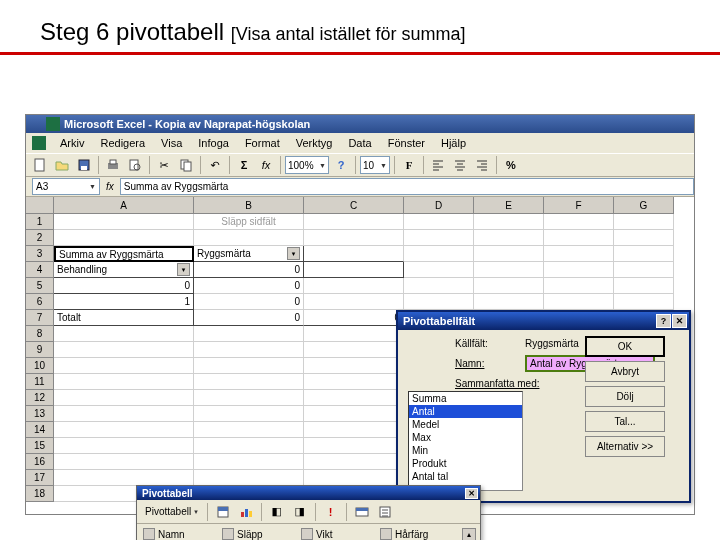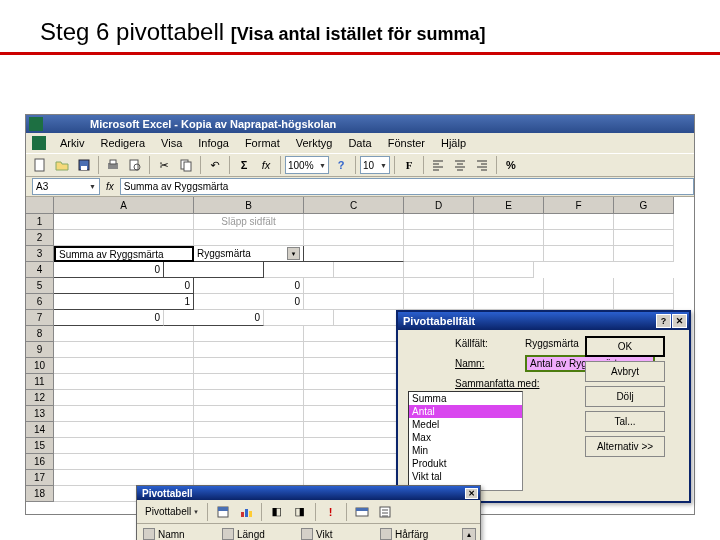--- a/index.html
+++ b/index.html
@@ -1,20 +1,20 @@
 <!DOCTYPE html>
 <html><head>
 <meta charset="utf-8">
 <style>
   * { box-sizing: border-box; margin: 0; padding: 0; }
   body { font-family: "Tahoma", "Arial", sans-serif; font-size: 11px; background: #fff; width: 720px; height: 540px; position: relative; overflow: hidden; }
   .slide-title { font-size: 24px; font-family: "Verdana", sans-serif; padding: 18px 0 6px 40px; border-bottom: 3px solid #c00; }
-  .slide-title .sub { font-size: 18px; font-weight: bold; }
+  .slide-title .sub { font-size: 18px; font-weight: normal; }
   .excel-window { position: absolute; left: 25px; top: 114px; right: 25px; bottom: 25px; background: #ece9d8; border: 1px solid #808080; }
-  .titlebar { background: linear-gradient(to bottom,#4a6fb3,#2b4c8c); color: #fff; height: 18px; line-height: 18px; padding-left: 3px; font-weight: bold; font-size: 11px; display: flex; align-items: center; gap: 43px; }
+  .titlebar { background: linear-gradient(to bottom,#4a6fb3,#2b4c8c); color: #fff; height: 18px; line-height: 18px; padding-left: 20px; font-weight: bold; font-size: 11px; display: flex; align-items: center; }
   .titlebar .xicon { width: 14px; height: 14px; background: #1d6f42; margin-right: 4px; display: inline-block; }
   .menubar { background: #ece9d8; height: 20px; display: flex; align-items: center; padding-left: 6px; gap: 0; font-size: 11px; }
   .menubar .mi { padding: 2px 8px; cursor: default; }
   .toolbar { background: #ece9d8; height: 24px; border-top: 1px solid #fff; border-bottom: 1px solid #aca899; display: flex; align-items: center; padding-left: 4px; gap: 2px; }
   .tbtn { width: 20px; height: 20px; border: 1px solid transparent; display: flex; align-items: center; justify-content: center; font-size: 11px; }
   .tsep { width: 1px; height: 18px; background: #aca899; margin: 0 2px; }
   .zoom-box { width: 44px; height: 18px; border: 1px solid #7f9db9; background: #fff; font-size: 10px; display: flex; align-items: center; justify-content: space-between; padding: 0 2px; }
   .fsize-box { width: 30px; height: 18px; border: 1px solid #7f9db9; background: #fff; font-size: 10px; display: flex; align-items: center; justify-content: space-between; padding: 0 2px; }
   .dd-arrow { font-size: 7px; color: #333; }
   .formula-bar { background: #ece9d8; height: 20px; border-bottom: 1px solid #aca899; display: flex; align-items: center; }
@@ -42,21 +42,21 @@
   .dlg-title { background: linear-gradient(to bottom,#2a5fce,#0a246a); color: #fff; height: 18px; display: flex; align-items: center; justify-content: space-between; padding: 0 2px 0 5px; font-weight: bold; font-size: 11px; }
   .dlg-title .ctrls { display: flex; gap: 1px; }
   .dlg-title .cbtn { width: 15px; height: 14px; background: #d4d0c8; border: 1px solid #fff; font-size: 9px; text-align: center; line-height: 12px; color: #000; }
   .dlg-body { padding: 8px 8px 10px 10px; position: relative; }
   .dlg-row { display: flex; align-items: center; margin-bottom: 6px; font-size: 10px; padding-left: 47px; }
   .dlg-label { width: 70px; }
   .dlg-value { font-size: 10px; }
   .dlg-input { width: 130px; height: 17px; border: 2px solid #4d7c0f; background: #f0abfc; padding: 0 3px; font-size: 10px; display: flex; align-items: center; }
   .dlg-listbox { width: 115px; height: 100px; border: 1px inset #888; background: #fff; overflow: auto; font-size: 10px; }
   .dlg-listbox .opt { padding: 1px 3px; }
-  .dlg-listbox .opt.sel { background: #d946ef; color: #fff; }
+  .dlg-listbox .opt.sel { background: #1d4ed8; color: #fff; }
   .dlg-btns { position: absolute; right: 24px; top: 6px; display: flex; flex-direction: column; gap: 4px; }
   .winbtn { width: 80px; height: 21px; background: #ece9d8; border: 1px solid #888; font-size: 10px; text-align: center; line-height: 19px; cursor: default; }
   .winbtn.default { border: 2px solid #000; line-height: 17px; }
 
   
   .ptoolbar { position: absolute; left: 110px; top: 370px; width: 345px; background: #ece9d8; border: 1px solid #666; box-shadow: 2px 2px 4px rgba(0,0,0,0.3); }
   .pt-title { background: linear-gradient(to bottom,#2a5fce,#0a246a); color: #fff; height: 14px; display: flex; justify-content: space-between; align-items: center; padding: 0 2px 0 5px; font-size: 10px; font-weight: bold; }
   .pt-title .cbtn { width: 13px; height: 11px; background: #d4d0c8; border: 1px solid #fff; font-size: 8px; text-align: center; line-height: 9px; color: #000; }
   .pt-row1 { height: 24px; display: flex; align-items: center; padding: 0 4px; gap: 3px; border-bottom: 1px solid #aca899; }
   .pt-menu { padding: 2px 4px; font-size: 10px; display: flex; align-items: center; gap: 3px; }
@@ -223,20 +223,24 @@
             <span class="ddbtn">▾</span>
           </div>
           <div class="cell col-C pvt-border-b"></div>
           <div class="cell col-D"></div>
           <div class="cell col-E"></div>
           <div class="cell col-F"></div>
           <div class="cell col-G"></div>
         </div>
         <div class="row">
           <div class="row-h">4</div>
+          <div class="cell col-A dd-cell pvt-border">
+            <span>Behandling</span>
+            <span class="ddbtn">▾</span>
+          </div>
           <div class="cell col-B pvt-border" style="text-align: right;">0</div>
           <div class="cell col-C pvt-border"></div>
           <div class="cell col-D"></div>
           <div class="cell col-E"></div>
           <div class="cell col-F"></div>
           <div class="cell col-G"></div>
         </div>
         <div class="row">
           <div class="row-h">5</div>
           <div class="cell col-A pvt-border" style="text-align: right;">0</div>
@@ -252,20 +256,21 @@
           <div class="cell col-A pvt-border" style="text-align: right;">1</div>
           <div class="cell col-B" style="text-align: right;">0</div>
           <div class="cell col-C"></div>
           <div class="cell col-D"></div>
           <div class="cell col-E"></div>
           <div class="cell col-F"></div>
           <div class="cell col-G"></div>
         </div>
         <div class="row">
           <div class="row-h">7</div>
+          <div class="cell col-A pvt-border">Totalt</div>
           <div class="cell col-B pvt-border-b" style="text-align: right;">0</div>
           <div class="cell col-C pvt-border-b" style="text-align: right;">0</div>
           <div class="cell col-D"></div>
           <div class="cell col-E"></div>
           <div class="cell col-F"></div>
           <div class="cell col-G"></div>
         </div>
         <div class="row">
           <div class="row-h">8</div>
           <div class="cell col-A"></div>
@@ -401,21 +406,21 @@
       <div class="dlg-row" style="margin-bottom:2px">
         <span style="text-decoration:underline">Sammanfatta med:</span>
       </div>
       <div class="dlg-listbox" id="sumlist">
           <div class="opt">Summa</div>
           <div class="opt sel">Antal</div>
           <div class="opt">Medel</div>
           <div class="opt">Max</div>
           <div class="opt">Min</div>
           <div class="opt">Produkt</div>
-          <div class="opt">Vikt tal</div>
+          <div class="opt">Antal tal</div>
         </div>
       <div class="dlg-btns">
         <div class="winbtn default">OK</div>
         <div class="winbtn">Avbryt</div>
         <div class="winbtn">Dölj</div>
         <div class="winbtn">Tal...</div>
         <div class="winbtn">Alternativ &gt;&gt;</div>
       </div>
     </div>
   </div>
@@ -463,21 +468,21 @@
           </svg>
         </span>
     </div>
     <div class="pt-fields" id="ptfields">
       <div class="pt-field">
           <span class="ficon"></span>
           <span>Namn</span>
         </div>
         <div class="pt-field">
           <span class="ficon"></span>
-          <span>Längd</span>
+          <span>Släpp</span>
         </div>
         <div class="pt-field">
           <span class="ficon"></span>
           <span>Vikt</span>
         </div>
         <div class="pt-field">
           <span class="ficon"></span>
           <span>Hårfärg</span>
         </div>
         <div style="flex-basis: 100%; height: 0px;"></div>

